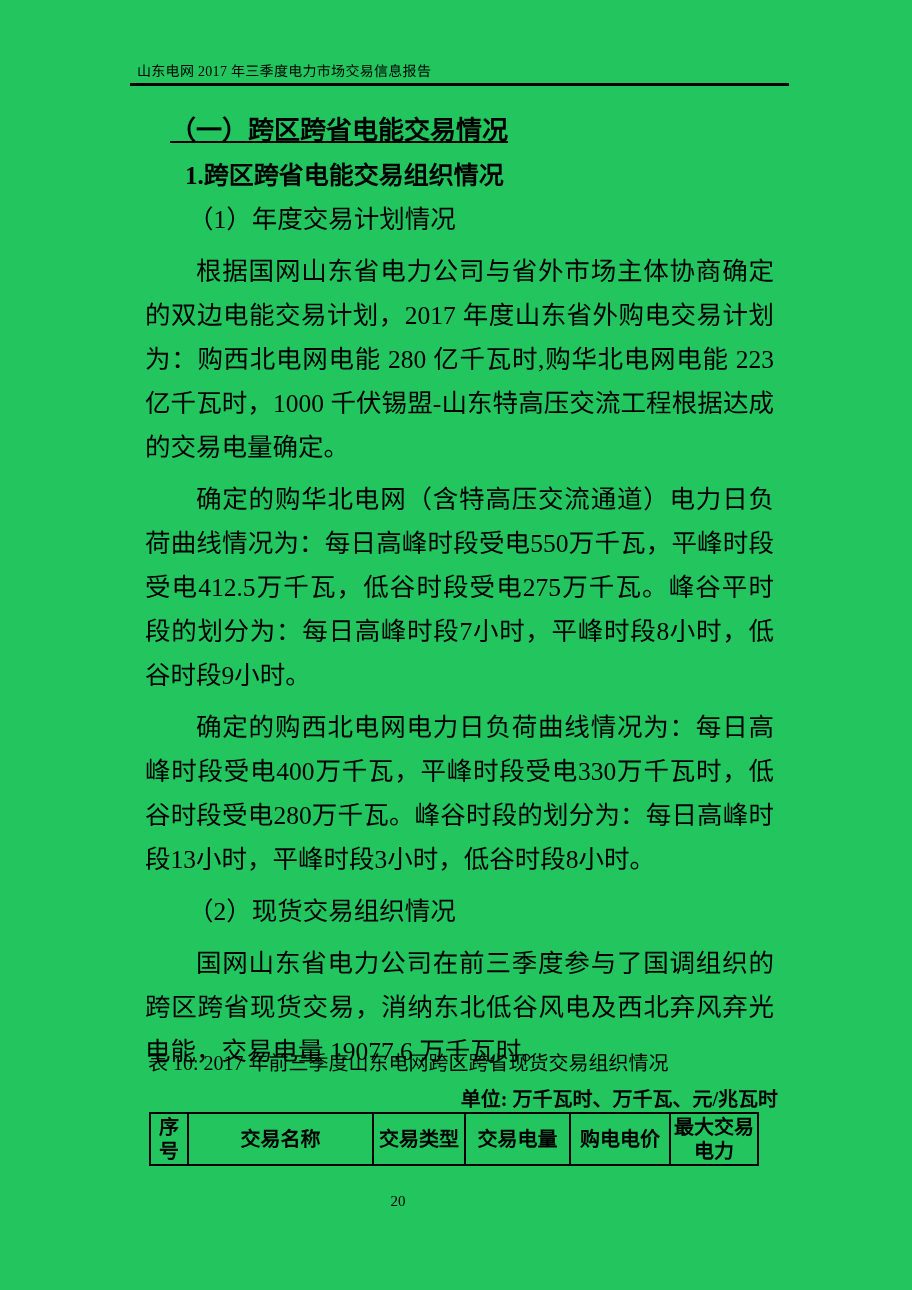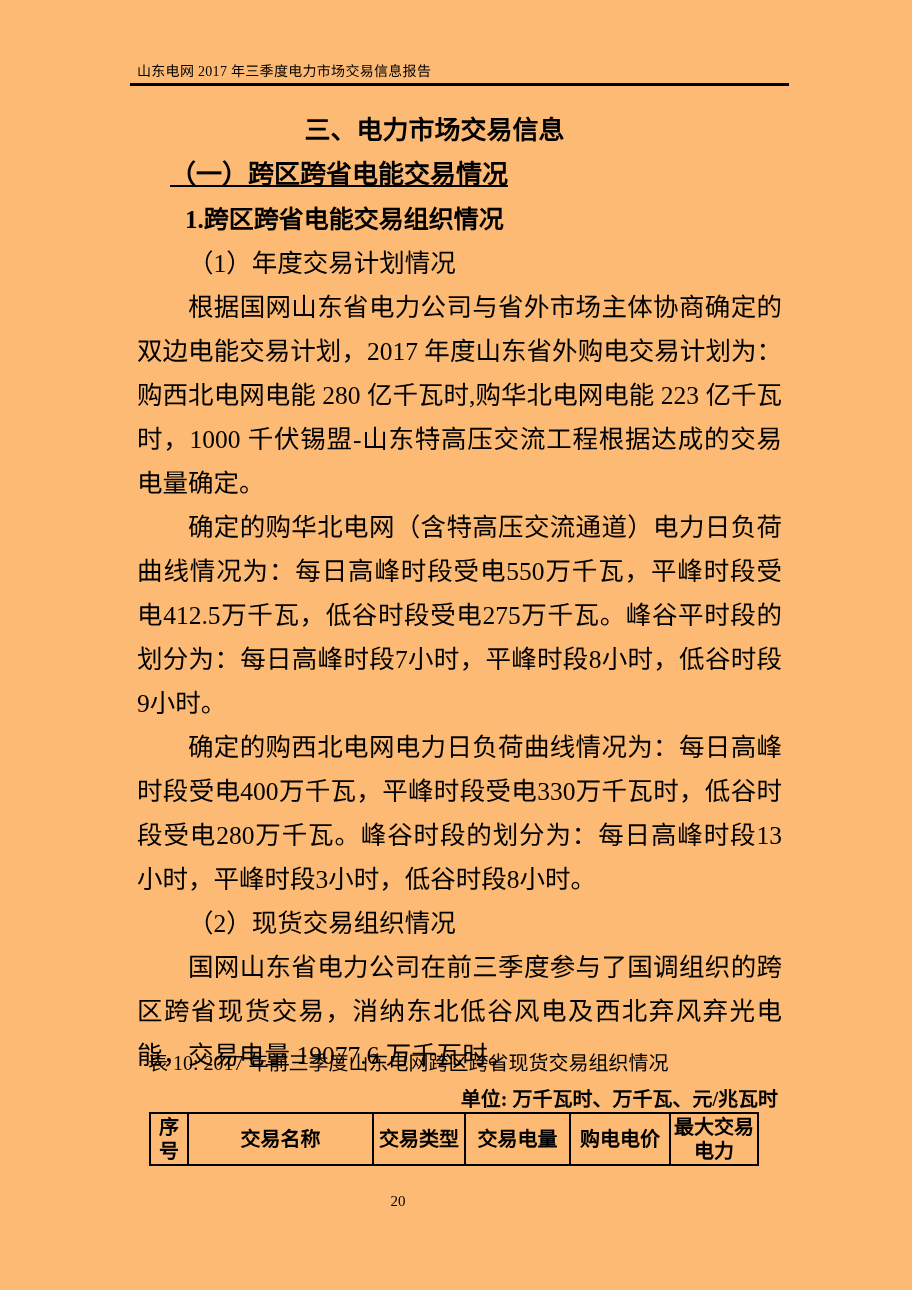--- a/index.html
+++ b/index.html
@@ -1,20 +1,20 @@
 <!DOCTYPE html>
 <html lang="zh-CN"><head>
 <meta charset="utf-8">
 <style>
   html,body{margin:0;padding:0;background:#e8e8e8;}
   .page{
     position:relative;
     width:912px;height:1290px;
     margin:0 auto;
-    background:#fdba74;
+    background:#22c55e;
     color:#000;
     font-family:"Liberation Serif","DejaVu Serif",serif;
     overflow:hidden;
   }
   
   .running-header{
     position:absolute;left:137px;top:60px;width:660px;
     font-size:14px;letter-spacing:0.3px;
   }
   .header-rule{
@@ -32,21 +32,21 @@
   }
   .section-heading{
     font-weight:bold;font-size:26px;line-height:45px;
     padding-left:33px;margin:0;text-decoration:underline;
   }
   .subsection-heading{
     font-weight:bold;font-size:25px;line-height:45px;
     padding-left:48px;margin:0;
   }
   .body-para{
-    font-size:25.5px;line-height:44px;margin:0;
+    font-size:25.5px;line-height:44px;margin:8px;
     text-indent:2em;text-align:justify;
   }
   .body-heading{
     font-size:25.5px;line-height:44px;margin:0;text-indent:2em;
   }
   
   .table-caption{
     position:absolute;left:148px;top:1050px;
     font-size:20px;line-height:26px;
   }
@@ -80,21 +80,20 @@
 </style>
 </head>
 <body>
 
 <div class="page">
 
   <div class="running-header">山东电网 2017 年三季度电力市场交易信息报告</div>
   <div class="header-rule"></div>
 
   <div class="content">
-    <h1 class="main-title">三、电力市场交易信息</h1>
     <h2 class="section-heading">（一）跨区跨省电能交易情况</h2>
     <h3 class="subsection-heading">1.跨区跨省电能交易组织情况</h3>
     <p class="body-heading">（1）年度交易计划情况</p>
     <p class="body-para">根据国网山东省电力公司与省外市场主体协商确定的双边电能交易计划，2017 年度山东省外购电交易计划为：购西北电网电能 280 亿千瓦时,购华北电网电能 223 亿千瓦时，1000 千伏锡盟-山东特高压交流工程根据达成的交易电量确定。</p>
     <p class="body-para">确定的购华北电网（含特高压交流通道）电力日负荷曲线情况为：每日高峰时段受电550万千瓦，平峰时段受电412.5万千瓦，低谷时段受电275万千瓦。峰谷平时段的划分为：每日高峰时段7小时，平峰时段8小时，低谷时段9小时。</p>
     <p class="body-para">确定的购西北电网电力日负荷曲线情况为：每日高峰时段受电400万千瓦，平峰时段受电330万千瓦时，低谷时段受电280万千瓦。峰谷时段的划分为：每日高峰时段13小时，平峰时段3小时，低谷时段8小时。</p>
     <p class="body-heading">（2）现货交易组织情况</p>
     <p class="body-para">国网山东省电力公司在前三季度参与了国调组织的跨区跨省现货交易，消纳东北低谷风电及西北弃风弃光电能，交易电量 19077.6 万千瓦时。</p>
   </div>
 

